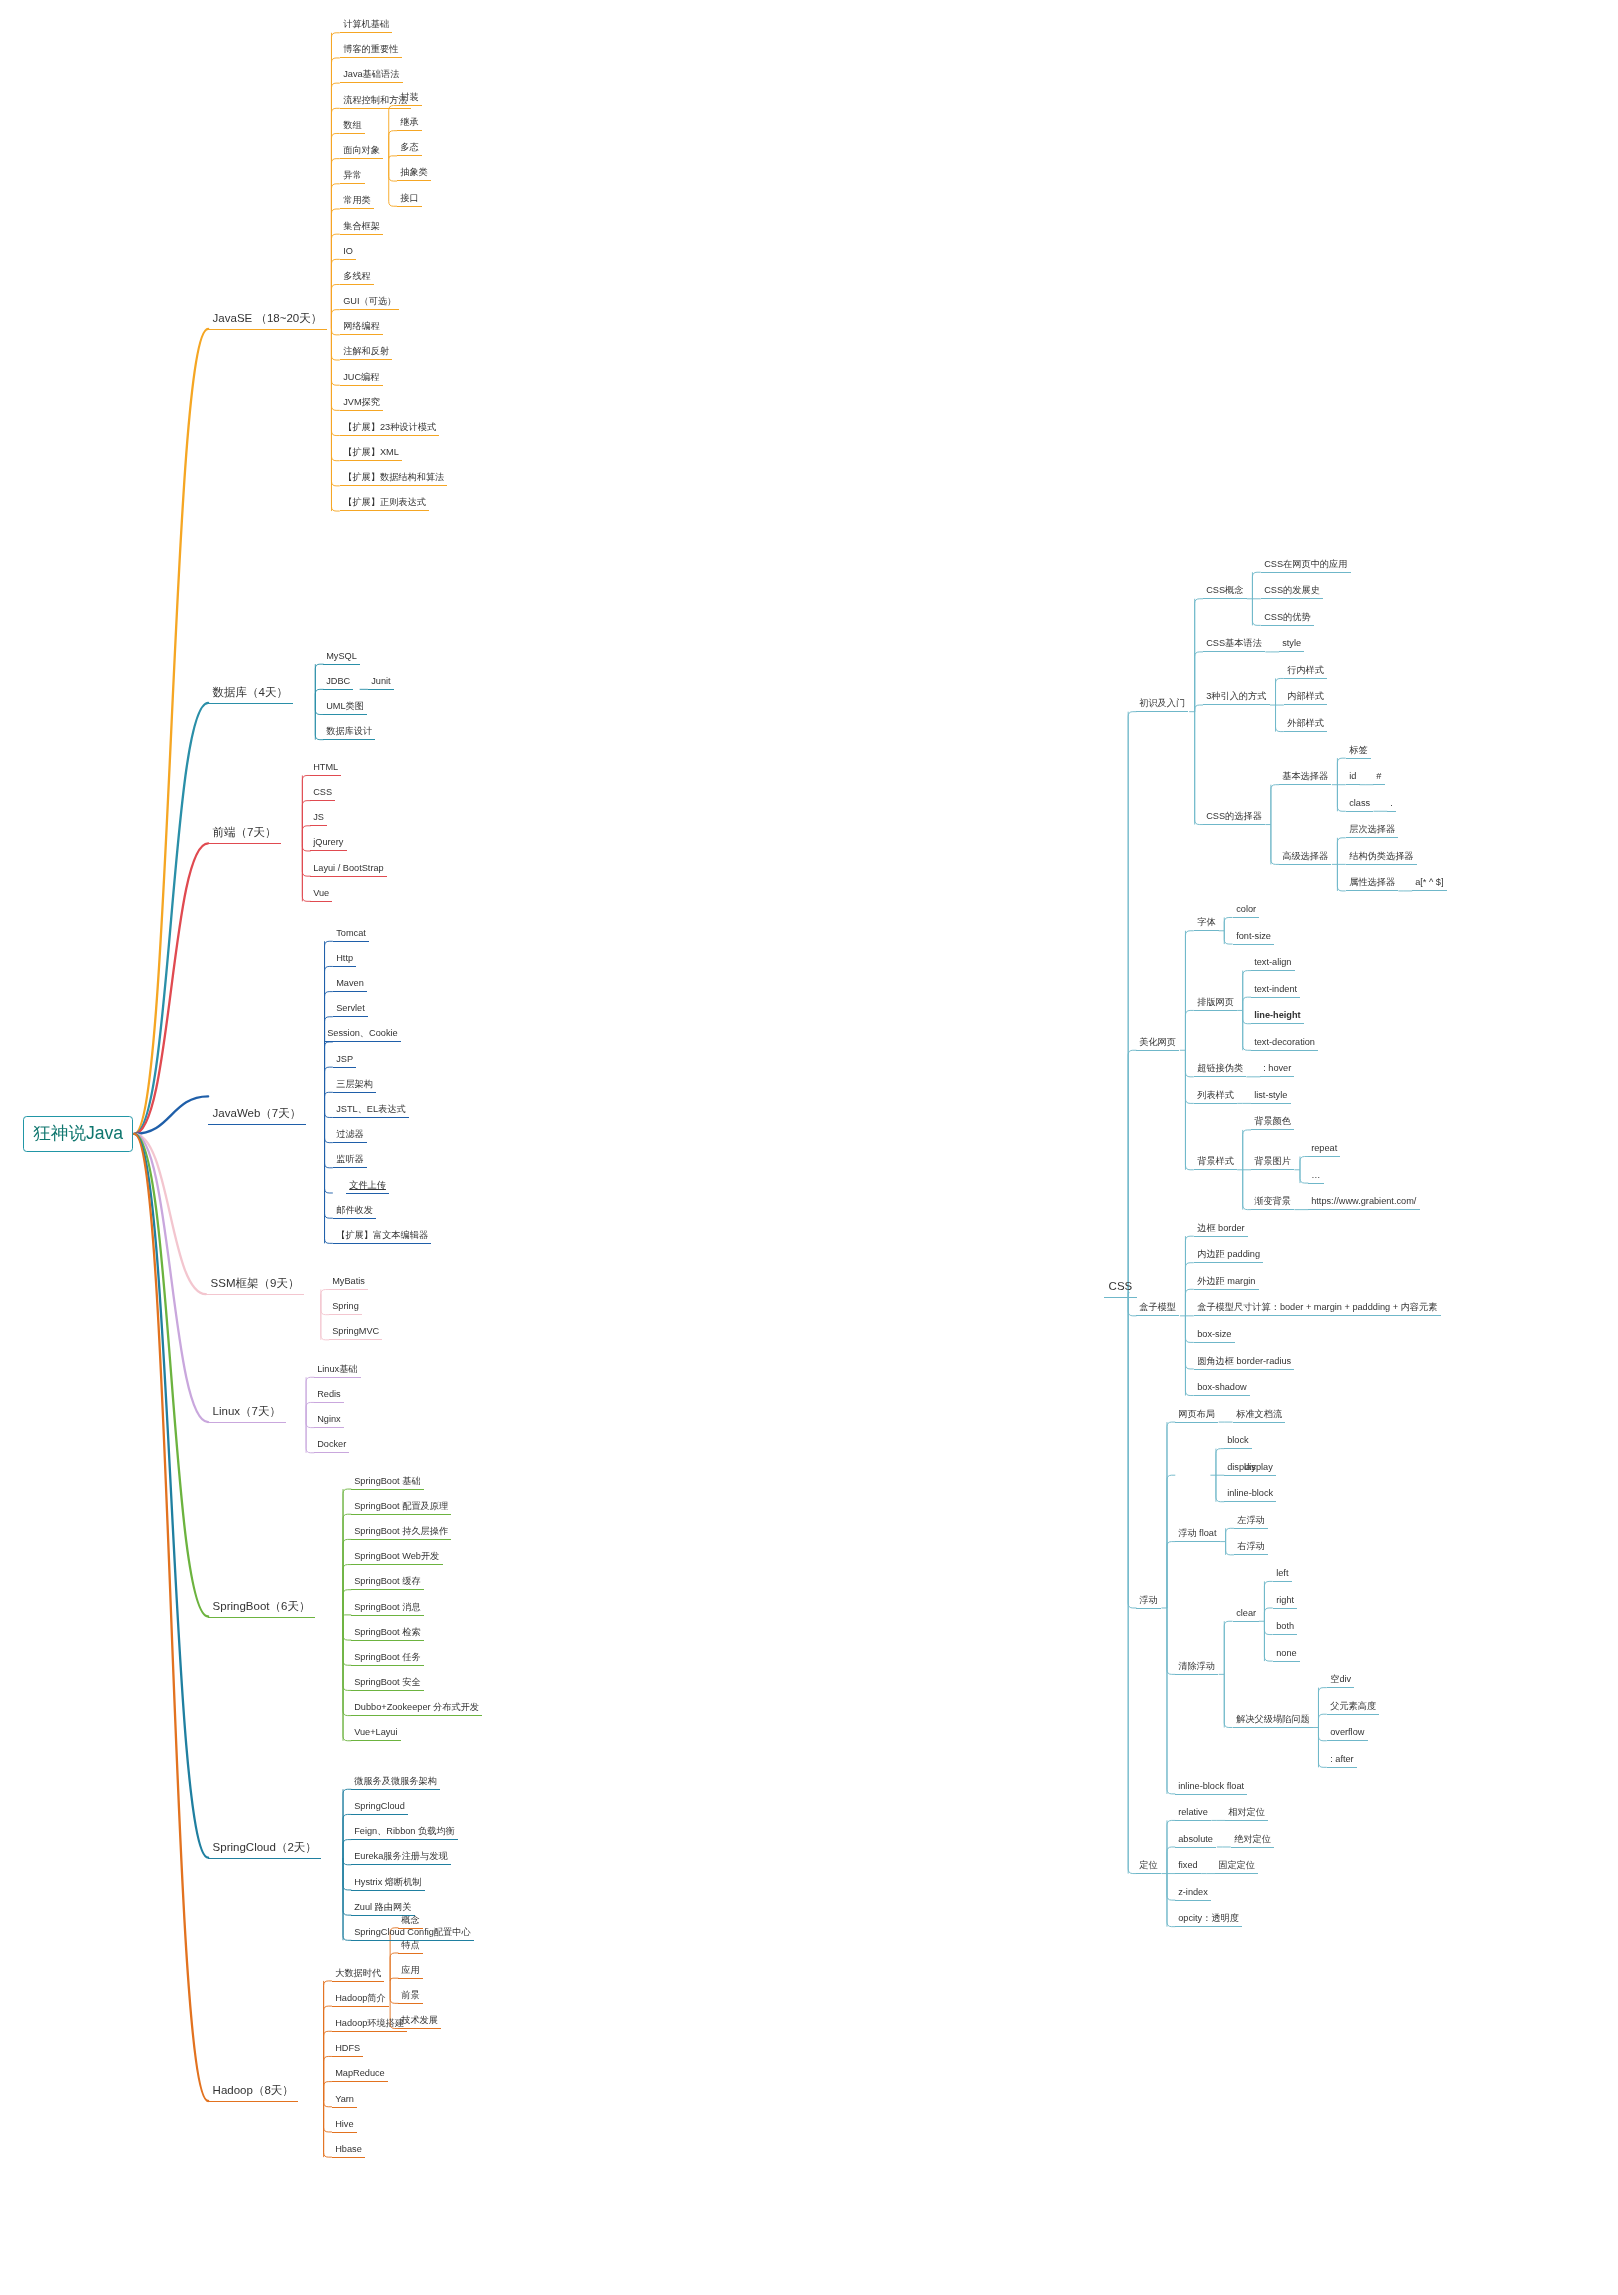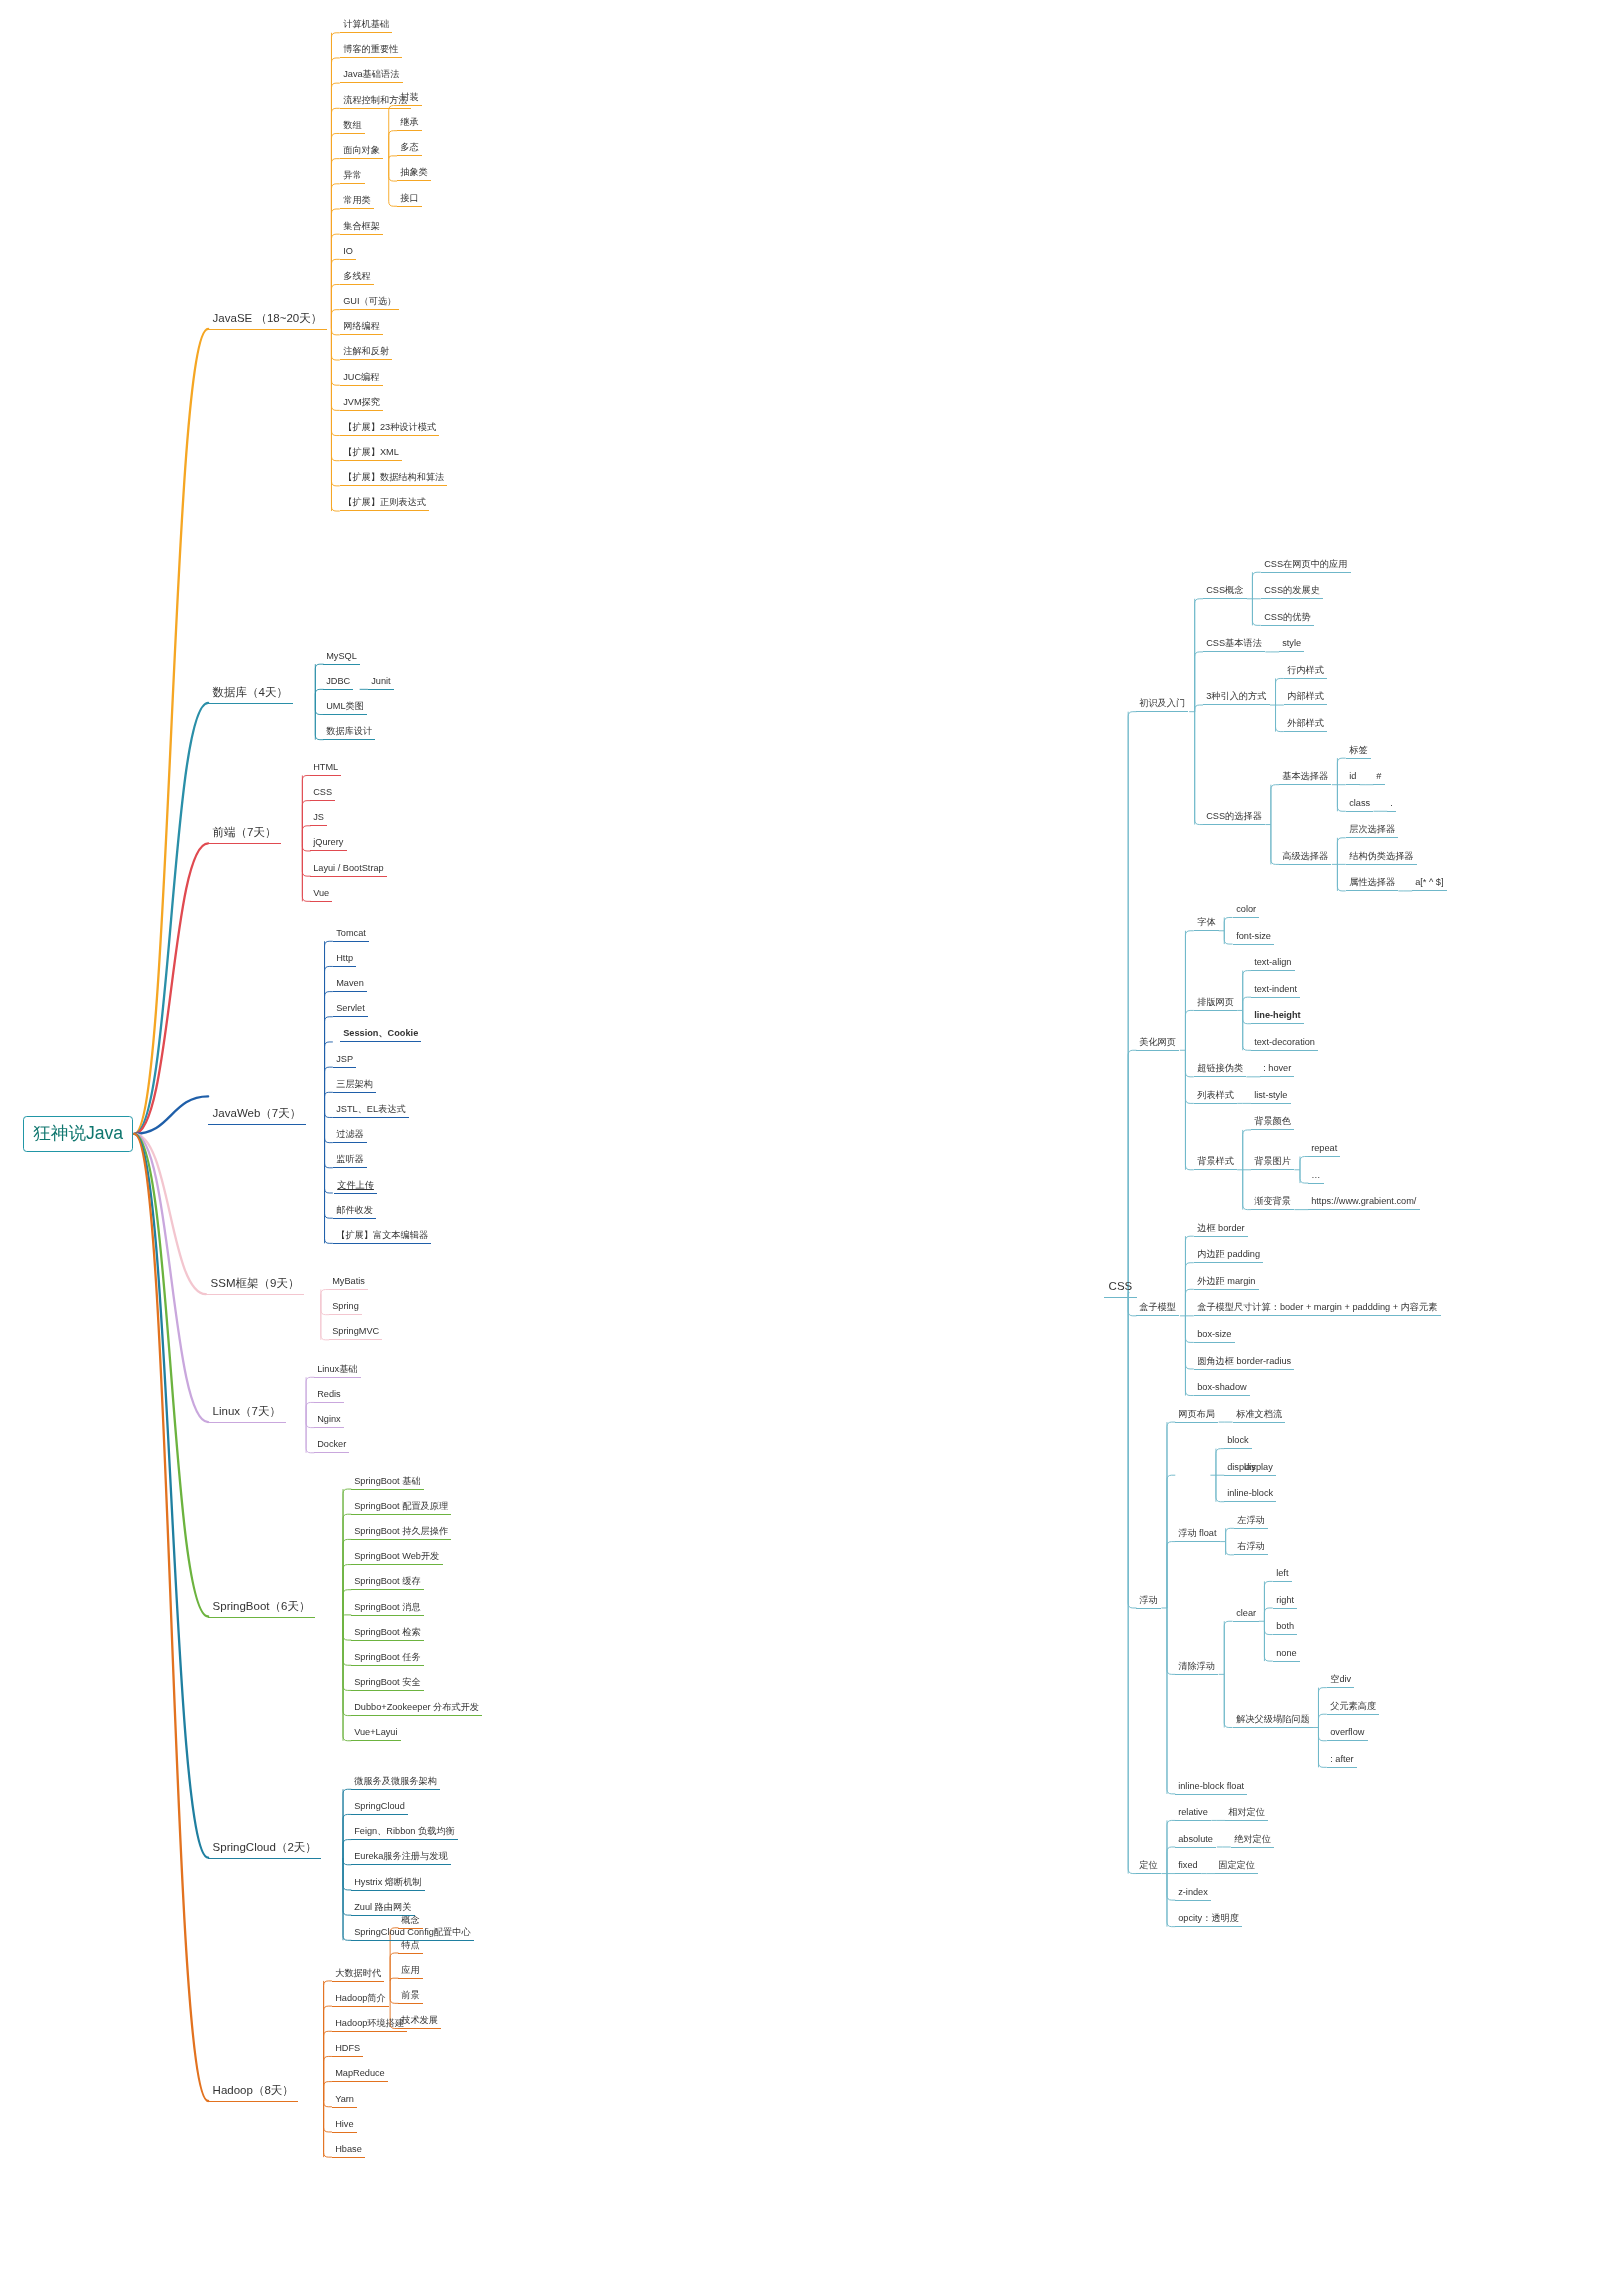--- a/index.html
+++ b/index.html
@@ -305,27 +305,27 @@
       <div class="node leaf" style="left: 310px; top: 785px; border-bottom-color: rgb(224, 74, 80);">CSS</div>
       <div class="node leaf" style="left: 310px; top: 810px; border-bottom-color: rgb(224, 74, 80);">JS</div>
       <div class="node leaf" style="left: 310px; top: 835px; border-bottom-color: rgb(224, 74, 80);">jQurery</div>
       <div class="node leaf" style="left: 310px; top: 861px; border-bottom-color: rgb(224, 74, 80);">Layui / BootStrap</div>
       <div class="node leaf" style="left: 310px; top: 886px; border-bottom-color: rgb(224, 74, 80);">Vue</div>
       <div class="node branch" style="left: 208px; top: 1076px; border-bottom-color: rgb(31, 95, 169); margin-top: 28px;">JavaWeb（7天）</div>
       <div class="node leaf" style="left: 333px; top: 926px; border-bottom-color: rgb(31, 95, 169);">Tomcat</div>
       <div class="node leaf" style="left: 333px; top: 951px; border-bottom-color: rgb(31, 95, 169);">Http</div>
       <div class="node leaf" style="left: 333px; top: 976px; border-bottom-color: rgb(31, 95, 169);">Maven</div>
       <div class="node leaf" style="left: 333px; top: 1001px; border-bottom-color: rgb(31, 95, 169);">Servlet</div>
-      <div class="node leaf" style="left: 340px; top: 1026px; border-bottom-color: rgb(31, 95, 169); font-weight: bold;">Session、Cookie</div>
+      <div class="node leaf" style="left: 324px; top: 1026px; border-bottom-color: rgb(31, 95, 169);">Session、Cookie</div>
       <div class="node leaf" style="left: 333px; top: 1052px; border-bottom-color: rgb(31, 95, 169);">JSP</div>
       <div class="node leaf" style="left: 333px; top: 1077px; border-bottom-color: rgb(31, 95, 169);">三层架构</div>
       <div class="node leaf" style="left: 333px; top: 1102px; border-bottom-color: rgb(31, 95, 169);">JSTL、EL表达式</div>
       <div class="node leaf" style="left: 333px; top: 1127px; border-bottom-color: rgb(31, 95, 169);">过滤器</div>
       <div class="node leaf" style="left: 333px; top: 1152px; border-bottom-color: rgb(31, 95, 169);">监听器</div>
-      <div class="node leaf" style="left: 334px; top: 1178px; border-bottom-color: rgb(31, 95, 169); text-decoration: underline;">文件上传</div>
+      <div class="node leaf" style="left: 346px; top: 1178px; border-bottom-color: rgb(31, 95, 169); text-decoration: underline;">文件上传</div>
       <div class="node leaf" style="left: 333px; top: 1203px; border-bottom-color: rgb(31, 95, 169);">邮件收发</div>
       <div class="node leaf" style="left: 333px; top: 1228px; border-bottom-color: rgb(31, 95, 169);">【扩展】富文本编辑器</div>
       <div class="node branch" style="left: 206px; top: 1274px; border-bottom-color: rgb(243, 198, 207);">SSM框架（9天）</div>
       <div class="node leaf" style="left: 329px; top: 1274px; border-bottom-color: rgb(243, 198, 207);">MyBatis</div>
       <div class="node leaf" style="left: 329px; top: 1299px; border-bottom-color: rgb(243, 198, 207);">Spring</div>
       <div class="node leaf" style="left: 329px; top: 1324px; border-bottom-color: rgb(243, 198, 207);">SpringMVC</div>
       <div class="node branch" style="left: 208px; top: 1402px; border-bottom-color: rgb(201, 167, 221);">Linux（7天）</div>
       <div class="node leaf" style="left: 314px; top: 1362px; border-bottom-color: rgb(201, 167, 221);">Linux基础</div>
       <div class="node leaf" style="left: 314px; top: 1387px; border-bottom-color: rgb(201, 167, 221);">Redis</div>
       <div class="node leaf" style="left: 314px; top: 1412px; border-bottom-color: rgb(201, 167, 221);">Nginx</div>

